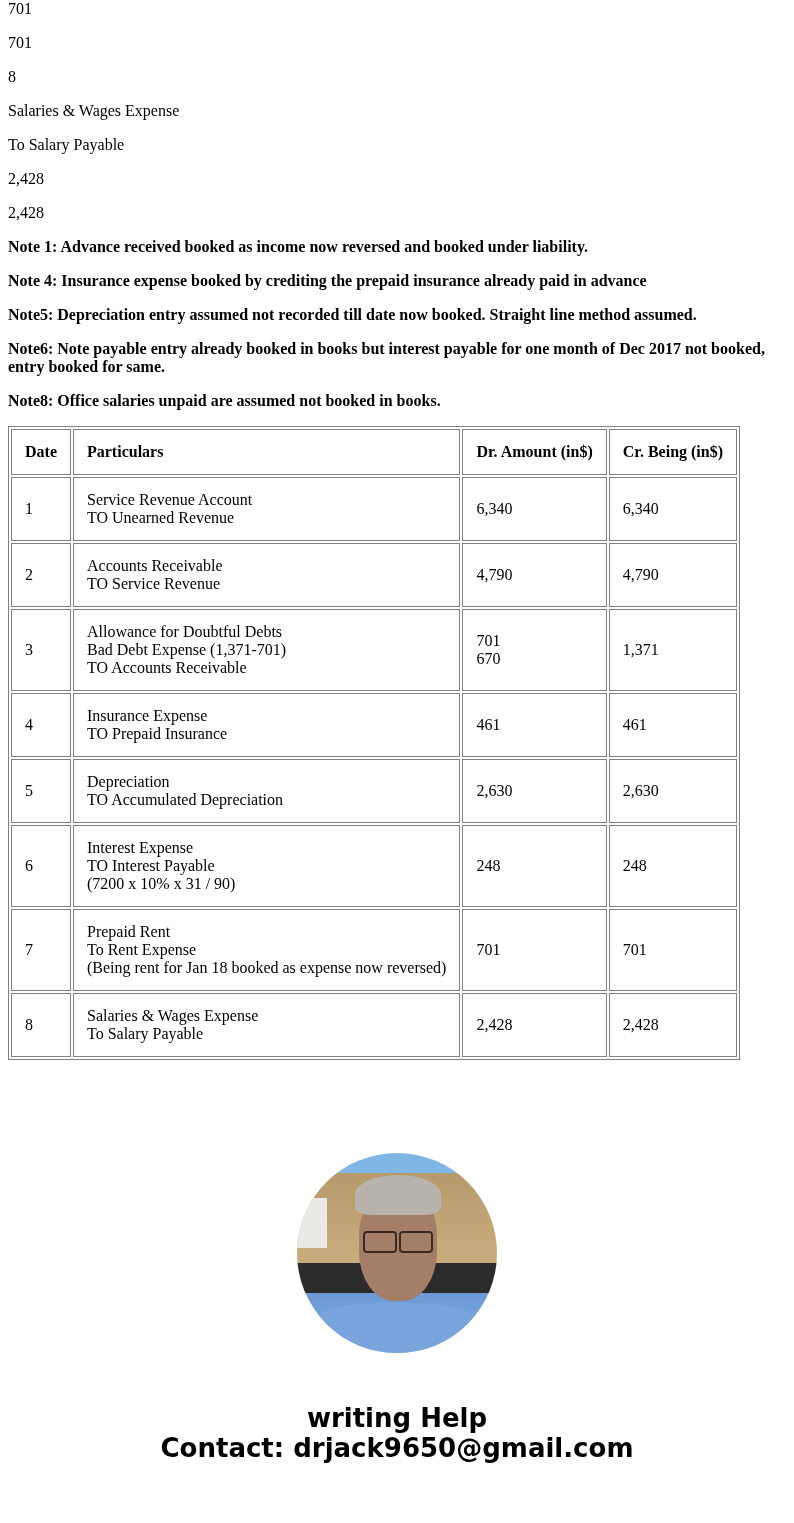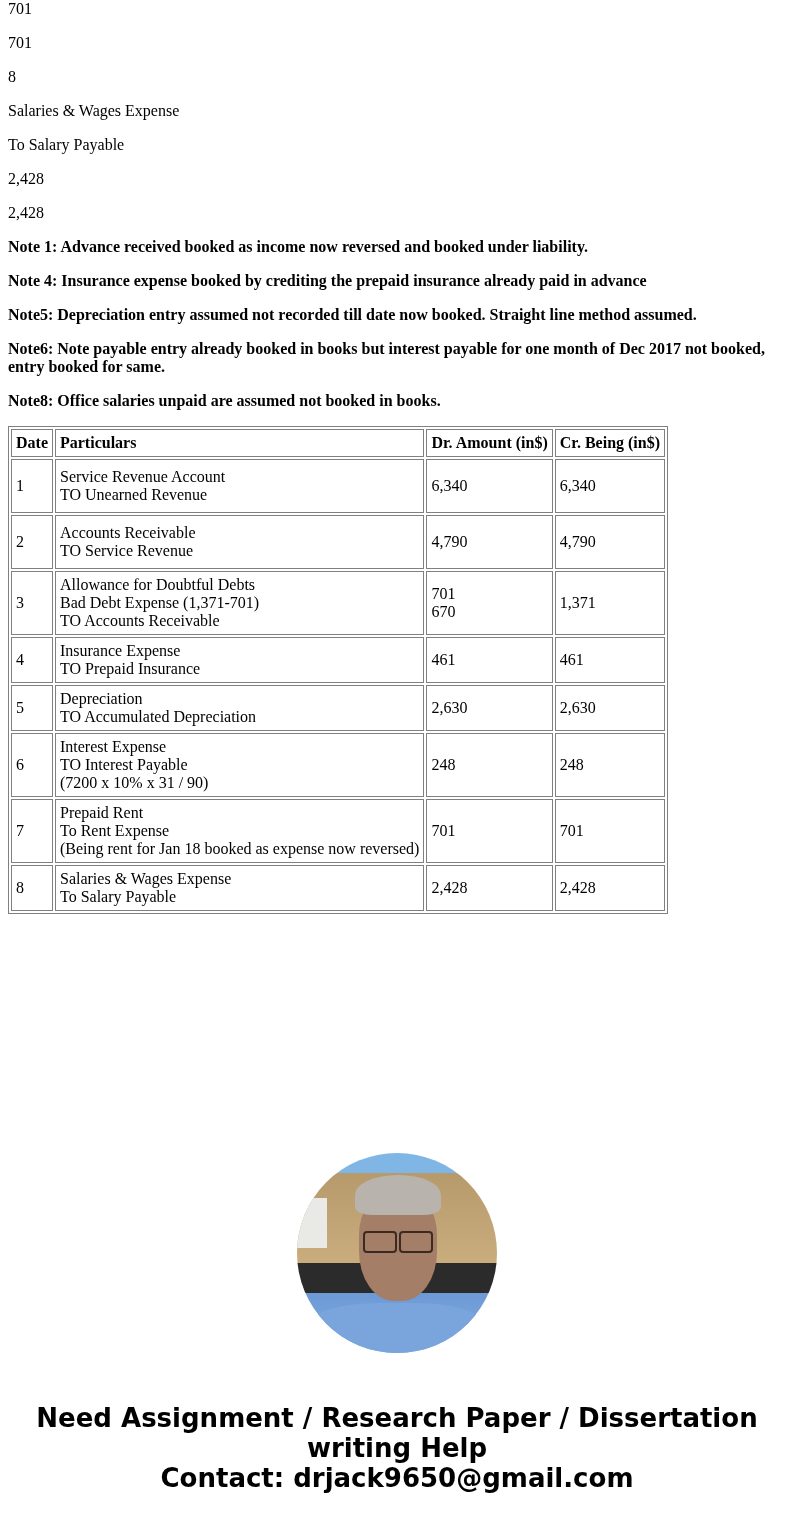--- a/index.html
+++ b/index.html
@@ -30,21 +30,21 @@
       font-weight: bold;
     }
     table.journal {
       border: 1px solid #808080;
       border-collapse: separate;
       border-spacing: 2px;
       margin-top: 16px;
     }
     table.journal td, table.journal th {
       border: 1px solid #808080;
-      padding: 4px;
+      padding: 13px;
       font-weight: normal;
       text-align: left;
       vertical-align: middle;
     }
     table.journal th {
       font-weight: bold;
     }
     .part-line {
       display: block;
     }
@@ -230,16 +230,15 @@
   <div class="shirt"></div>
   <div class="face"></div>
   <div class="hair"></div>
   <div class="glasses">
     <span style="left:0"></span>
       <span style="left:36px"></span>
   </div>
 </div>
 
 <div class="footer-promo">
-  <div>Need Assignment / Research Paper / Dissertation</div>
   <div>writing Help</div>
   <div>Contact: drjack9650@gmail.com</div>
 </div>
 
 </body></html>

